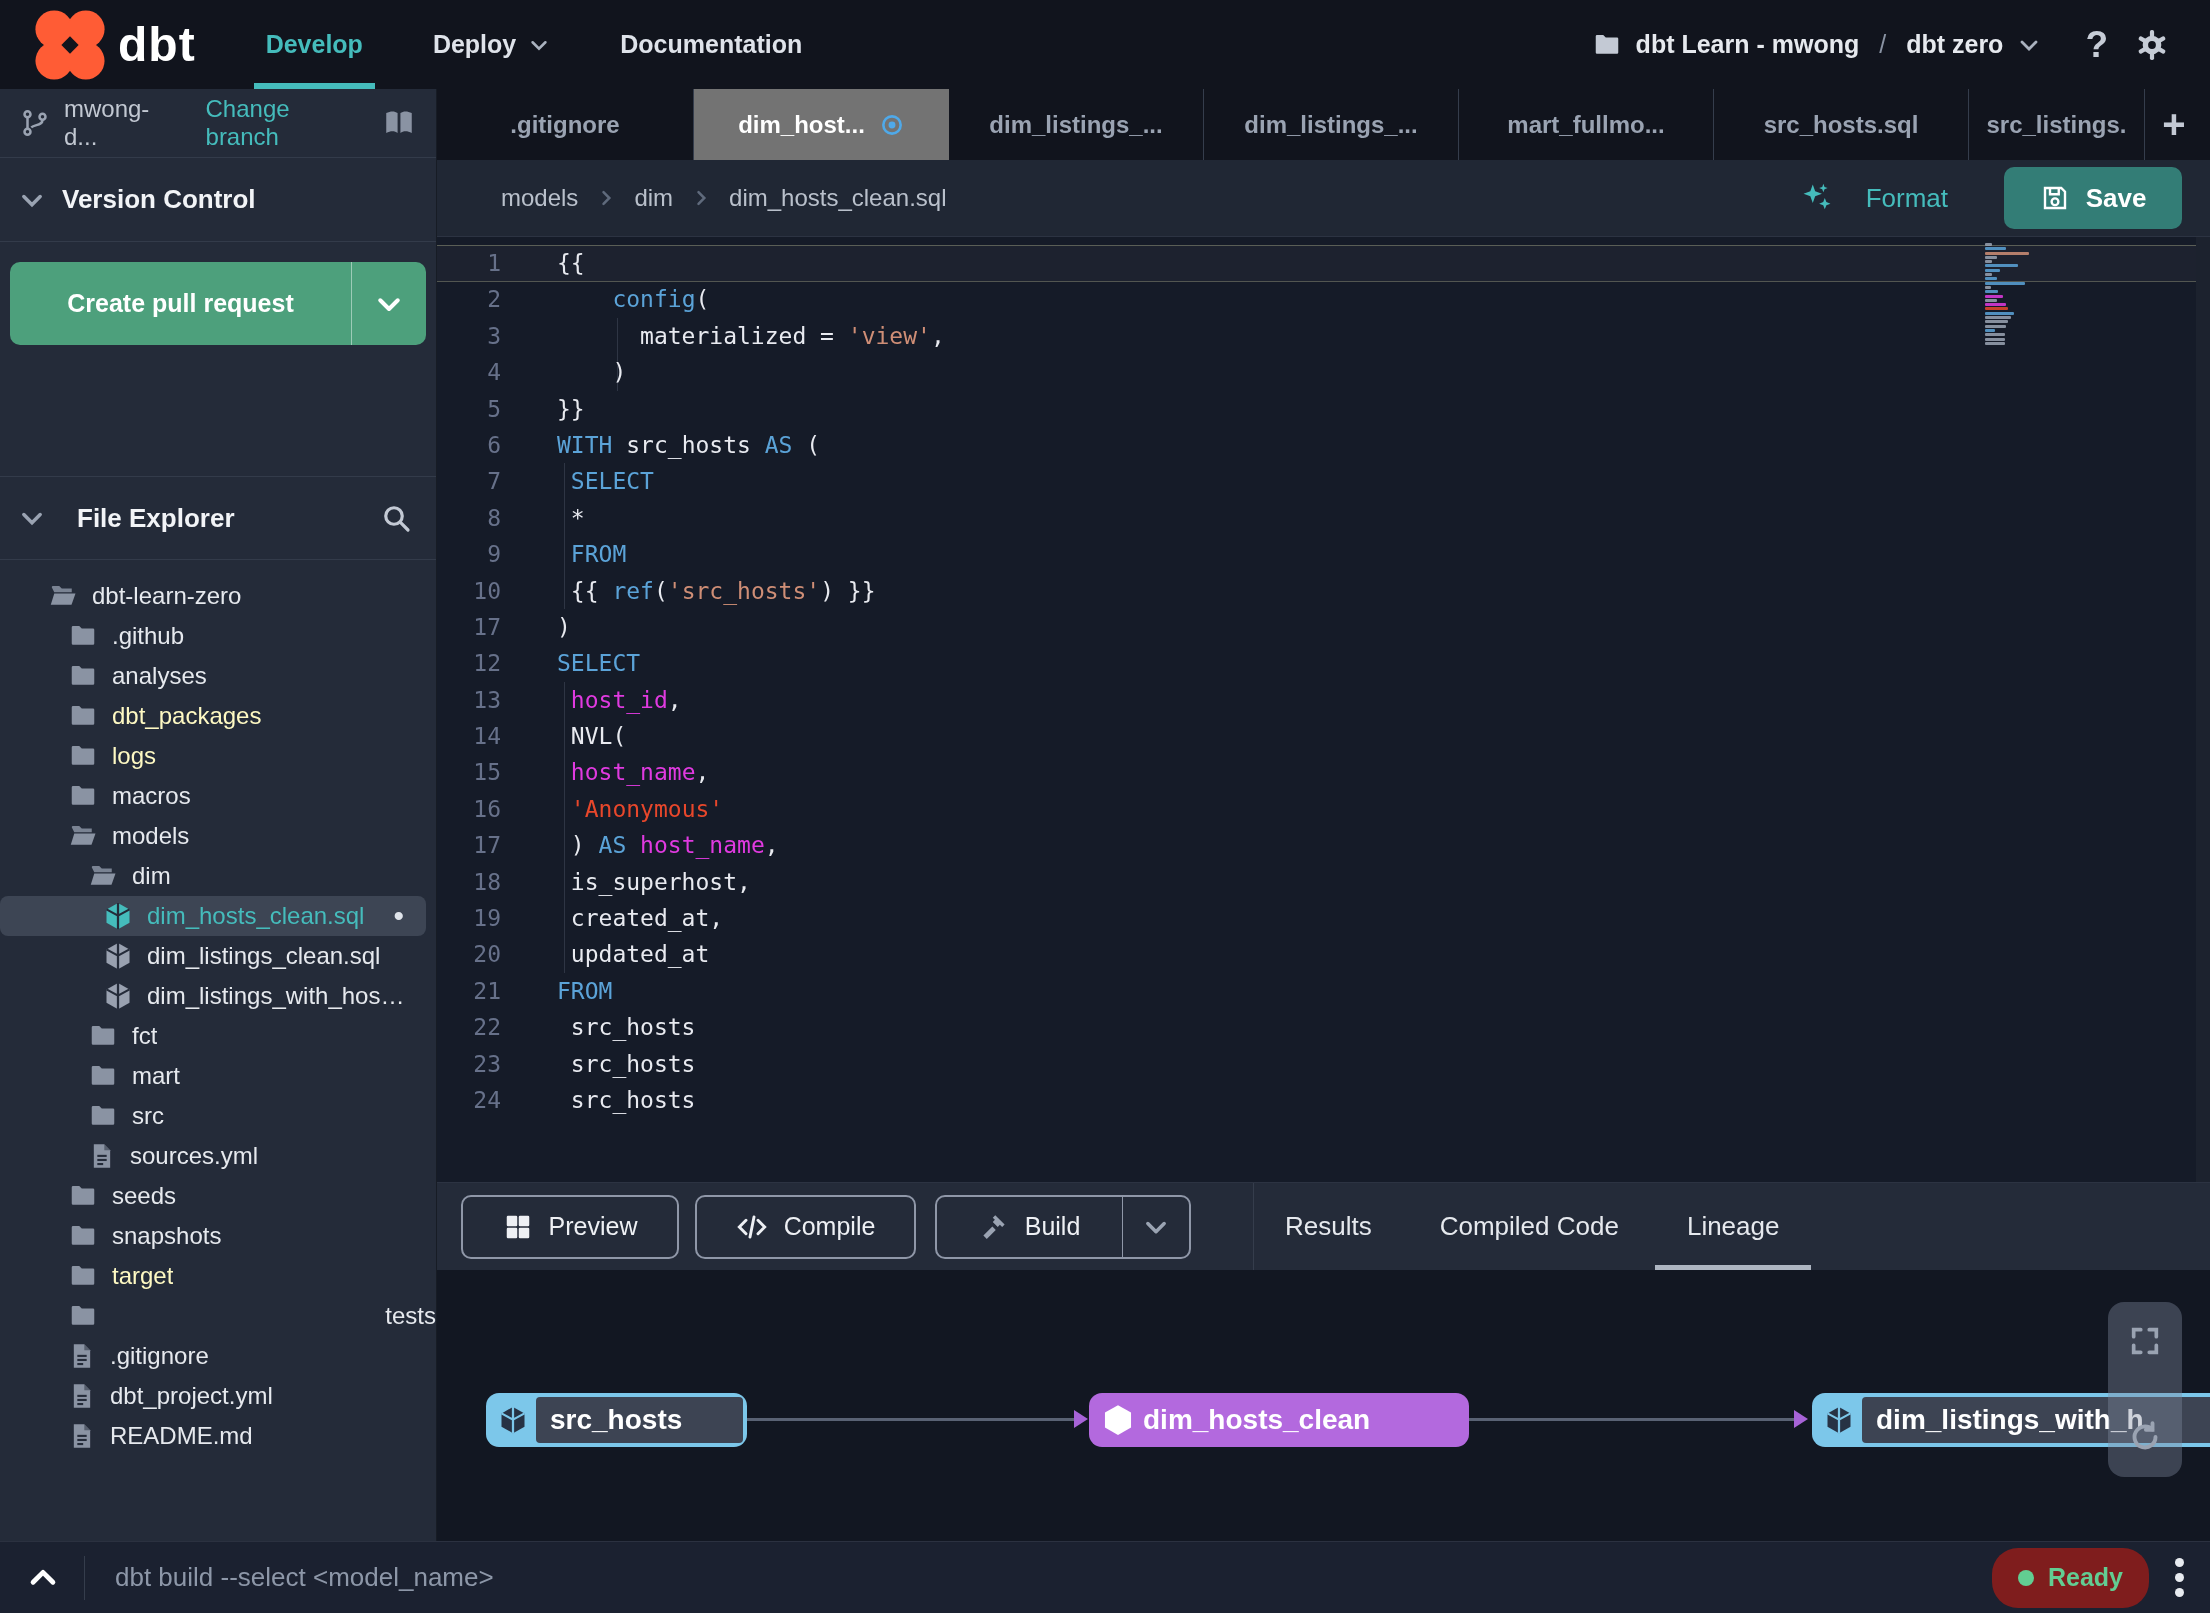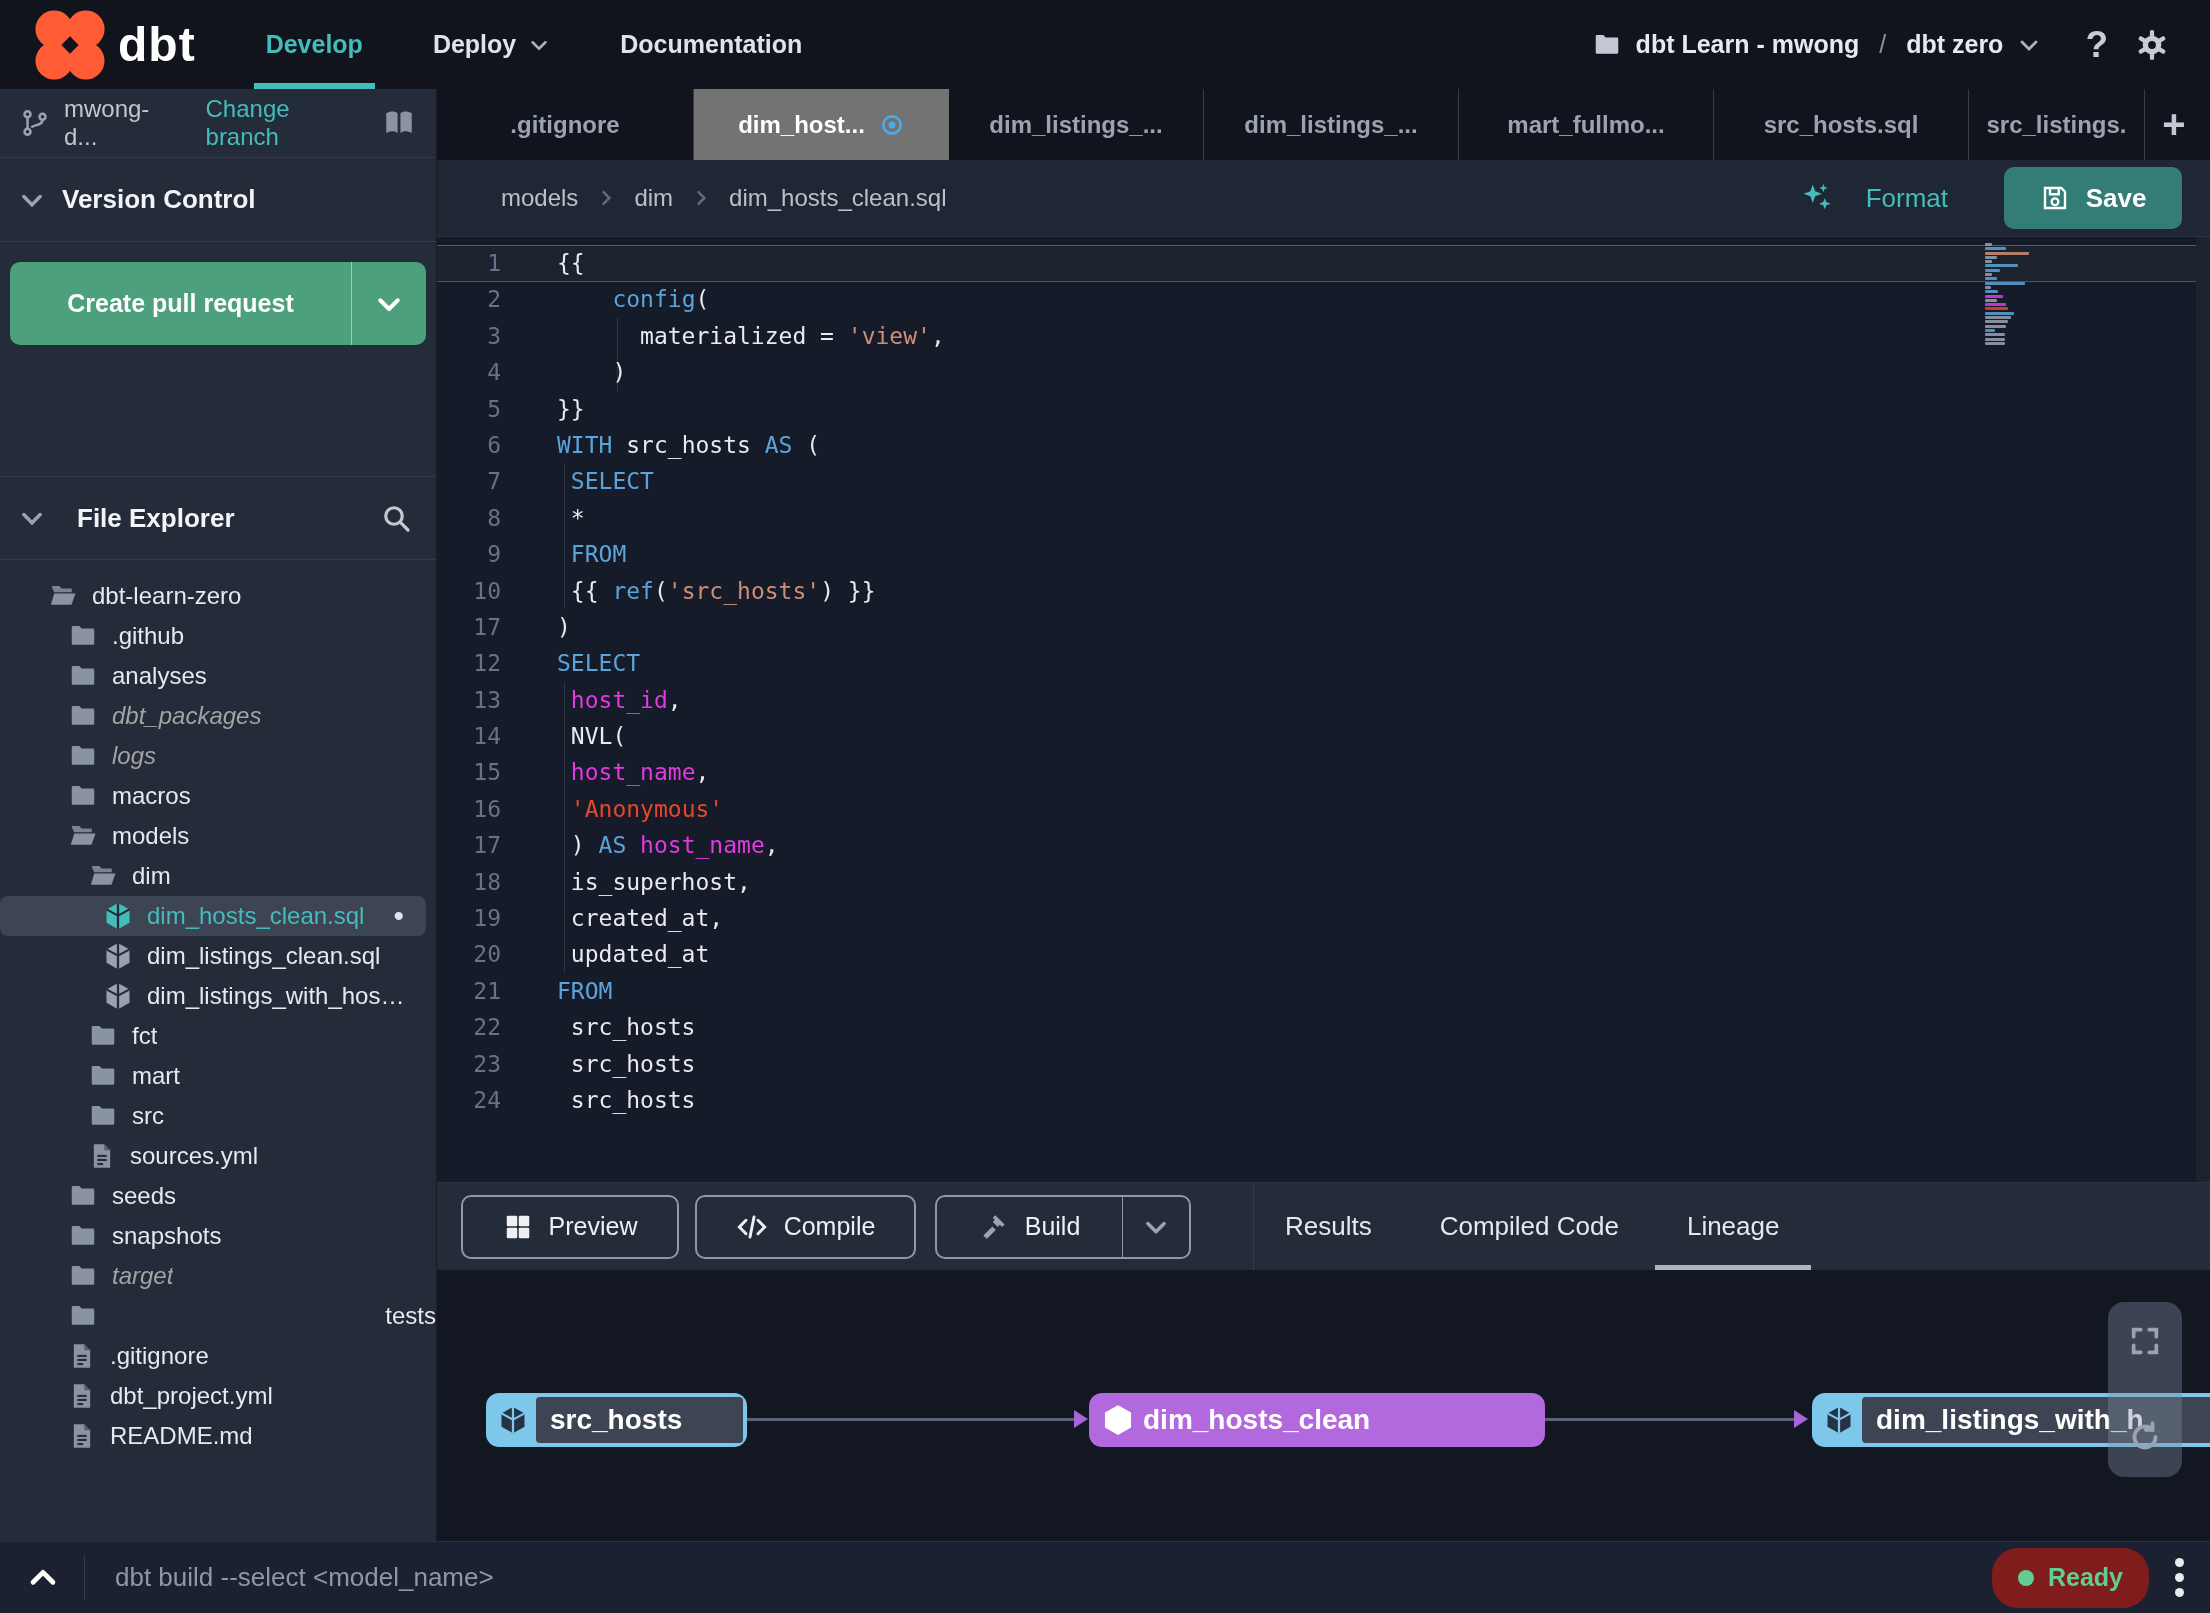--- a/index.html
+++ b/index.html
@@ -37,21 +37,21 @@
   .sect-head .search{margin-left:auto;margin-right:6px;color:#c3c9d4;}
   .cpr-btn{margin:20px 10px 0 10px;height:83px;display:flex;border-radius:10px;overflow:hidden;
            background:var(--green,#4da07c);color:#fff;}
   .cpr-main{flex:1;display:flex;align-items:center;justify-content:center;font-size:25px;font-weight:600;border-right:1px solid rgba(255,255,255,.45);}
   .cpr-chev{width:74px;display:flex;align-items:center;justify-content:center;color:#fff;}
   .fe-head{margin-top:131px;border-top:1px solid #333b4a;gap:31px;}
   .tree{margin-top:16px;}
   .trow{height:40px;display:flex;align-items:center;gap:14px;font-size:24px;color:#e6e9ee;position:relative;}
   .trow .ticon{color:#8a93a3;flex:0 0 auto;}
   .trow .ticon.model{color:#99a1b0;}
-  .trow.italic .tlabel{font-style:italic;color:#a3a3a3;}
+  .trow.italic .tlabel{color:#fef9c3;}
   .trow.sel{background:#3d4554;border-radius:8px;margin-right:10px;}
   .trow.sel .tlabel{color:var(--accent,#45bcbc);}
   .trow.sel .ticon{color:var(--accent,#45bcbc);}
   .tlabel{white-space:nowrap;overflow:hidden;text-overflow:ellipsis;max-width:260px;}
   .tdot{margin-left:auto;margin-right:22px;color:#dfe3ea;font-size:30px;}
 
   
   .main{position:absolute;left:437px;top:89px;width:1773px;height:1452px;}
   .tabbar{position:absolute;left:0;top:0;width:1773px;height:71px;background:#11141d;display:flex;}
   .tab{height:71px;display:flex;align-items:center;justify-content:center;gap:14px;
@@ -113,21 +113,21 @@
   .lnode{position:absolute;top:123px;height:54px;border-radius:13px;display:flex;align-items:center;}
   .lnode .cube{margin:0 8px 0 12px;}
   .lnode.blue{background:var(--nblue,#7cc7ea);}
   .lnode.blue .cube{color:#273244;}
   .lnode.blue .nlabel{background:#3d4453;border-radius:4px;height:46px;display:flex;align-items:center;
         padding:0 14px;color:#fff;font-size:28px;font-weight:700;margin-right:4px;flex:1;overflow:hidden;white-space:nowrap;}
   .lnode.purple{background:var(--npurple,#b369de);}
   .lnode.purple .cube{color:#fff;}
   .lnode.purple .nlabel{color:#fff;font-size:28px;font-weight:700;padding-right:18px;white-space:nowrap;}
   #lnode-0{left:49px;width:261px;}
-  #lnode-1{left:652px;width:456px;}
+  #lnode-1{left:652px;width:380px;}
   #lnode-2{left:1375px;width:430px;}
   .edge{position:absolute;top:148px;height:3px;background:#596274;}
   .edge-head{position:absolute;top:140px;width:0;height:0;border-top:9px solid transparent;
              border-bottom:9px solid transparent;border-left:14px solid #a763d8;}
   .lin-controls{position:absolute;left:1671px;top:32px;width:74px;height:175px;border-radius:16px;
                 background:rgba(130,140,160,.38);z-index:5;display:flex;flex-direction:column;
                 align-items:center;justify-content:space-between;padding:22px 0;color:#e6eaf2;}
 
   
   .cmdbar{position:absolute;left:0;top:1541px;width:2210px;height:72px;background:#1b2130;

